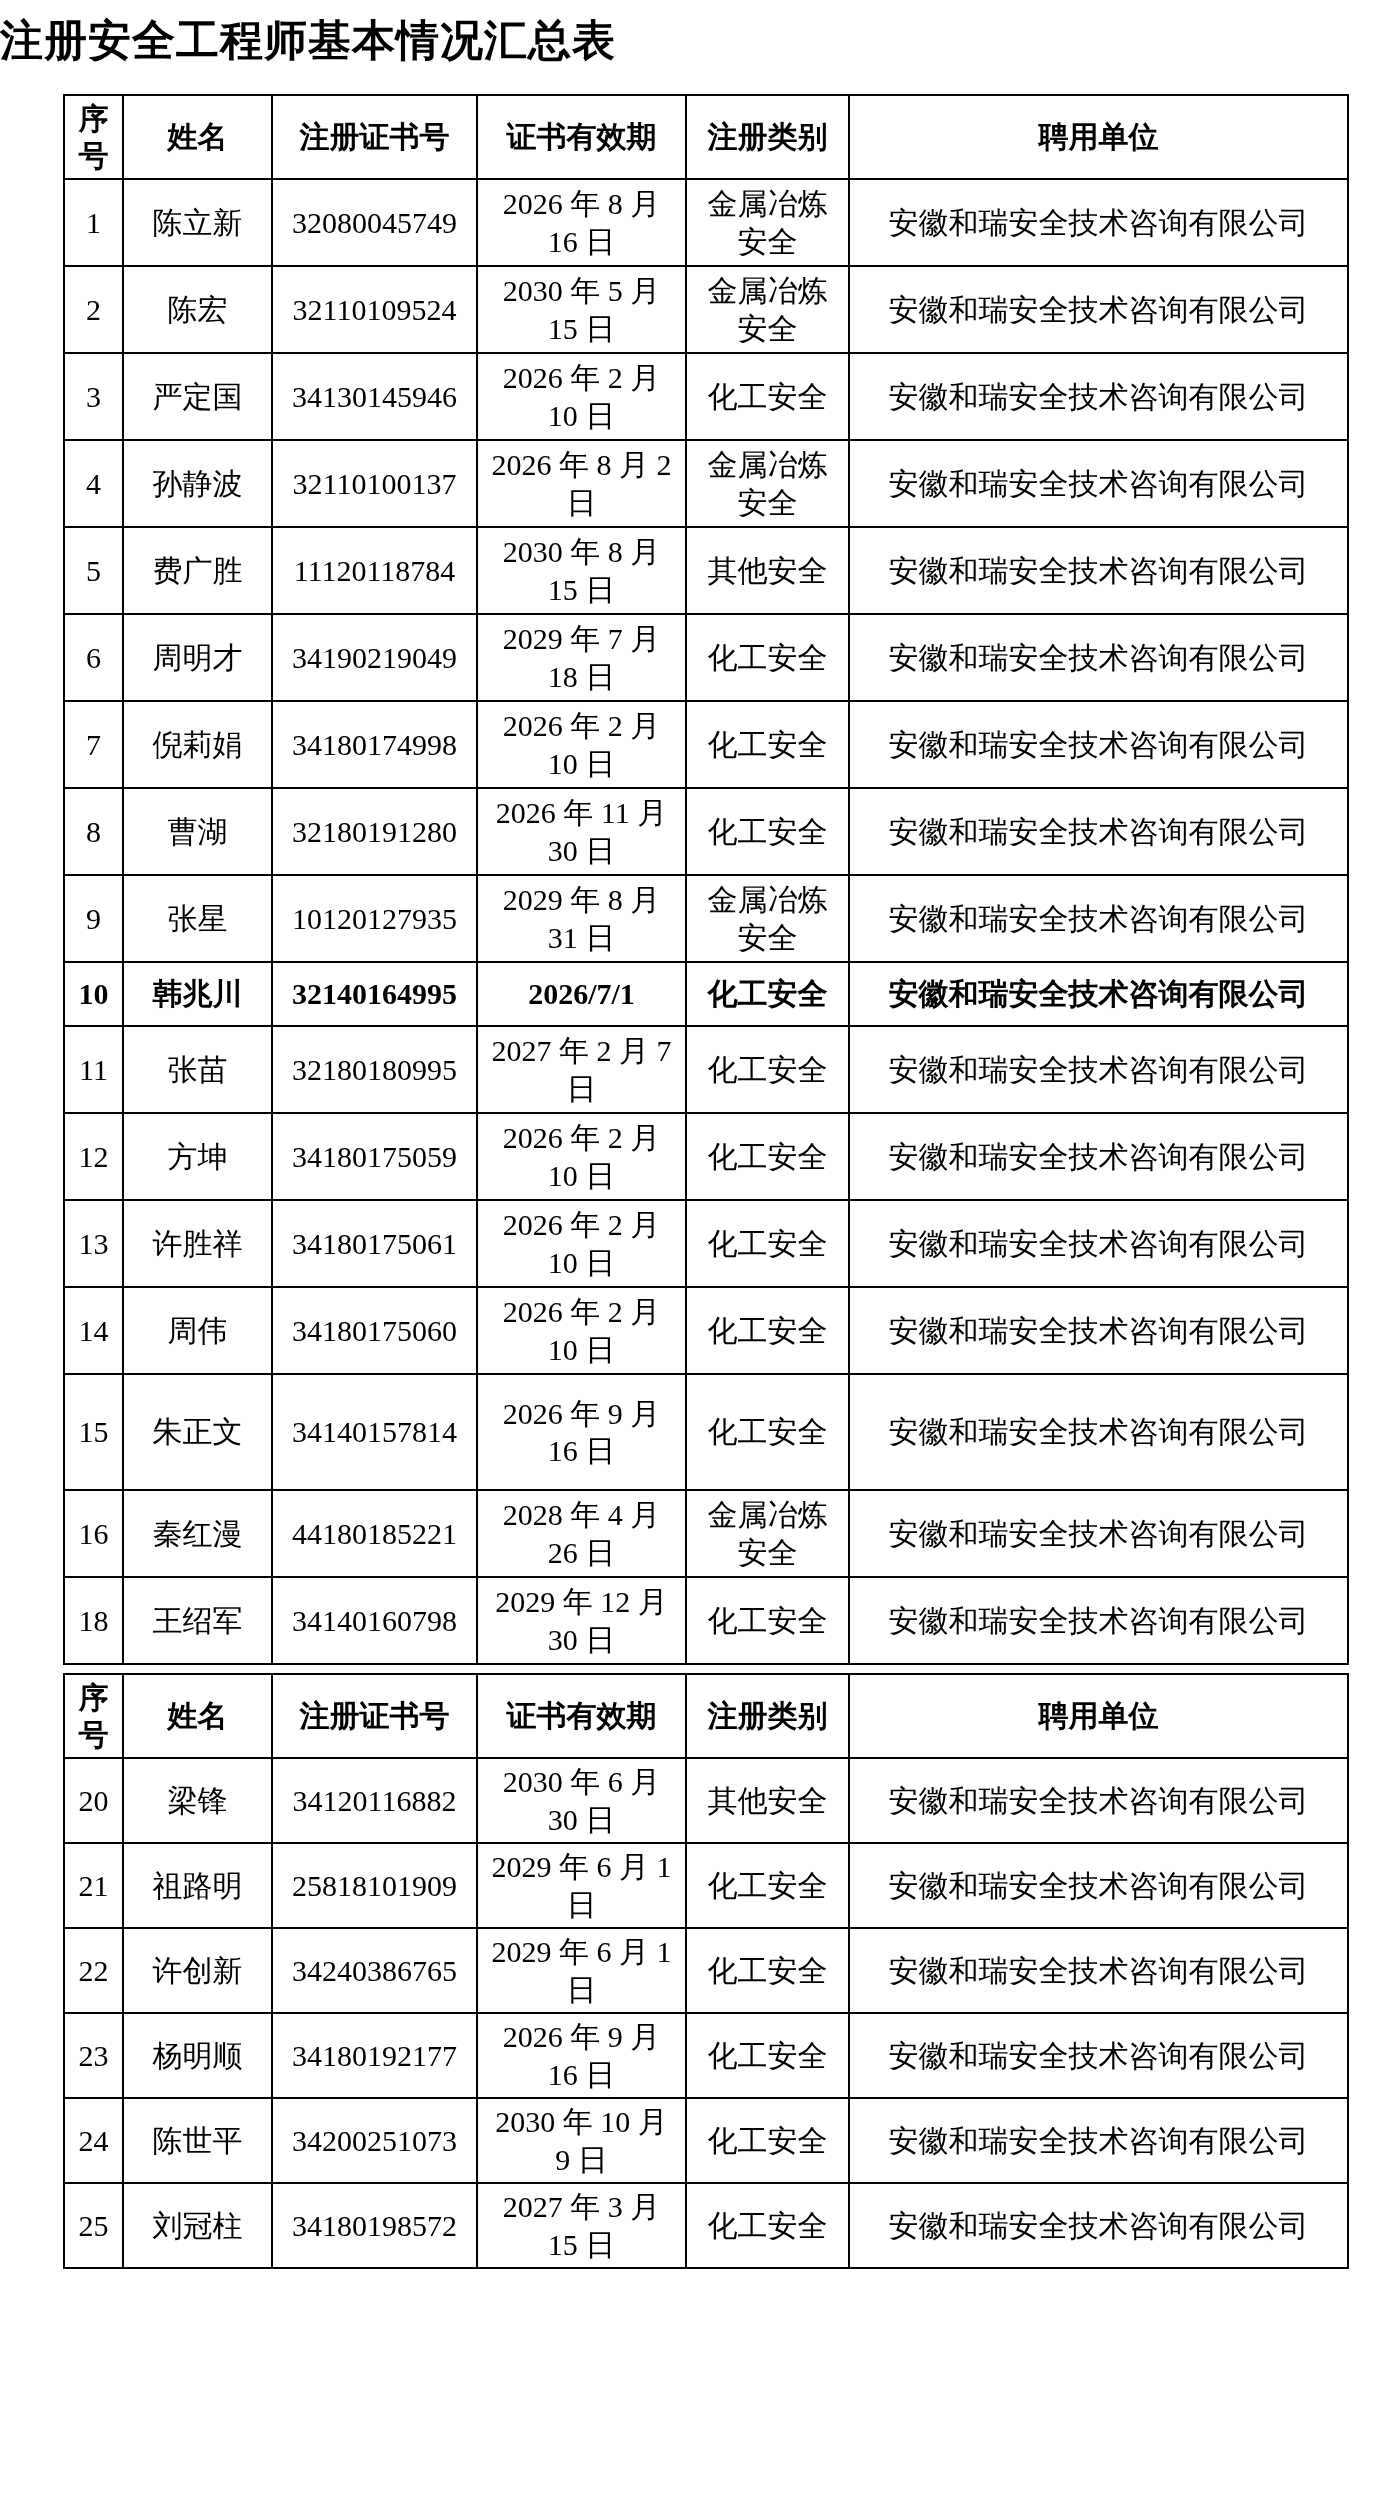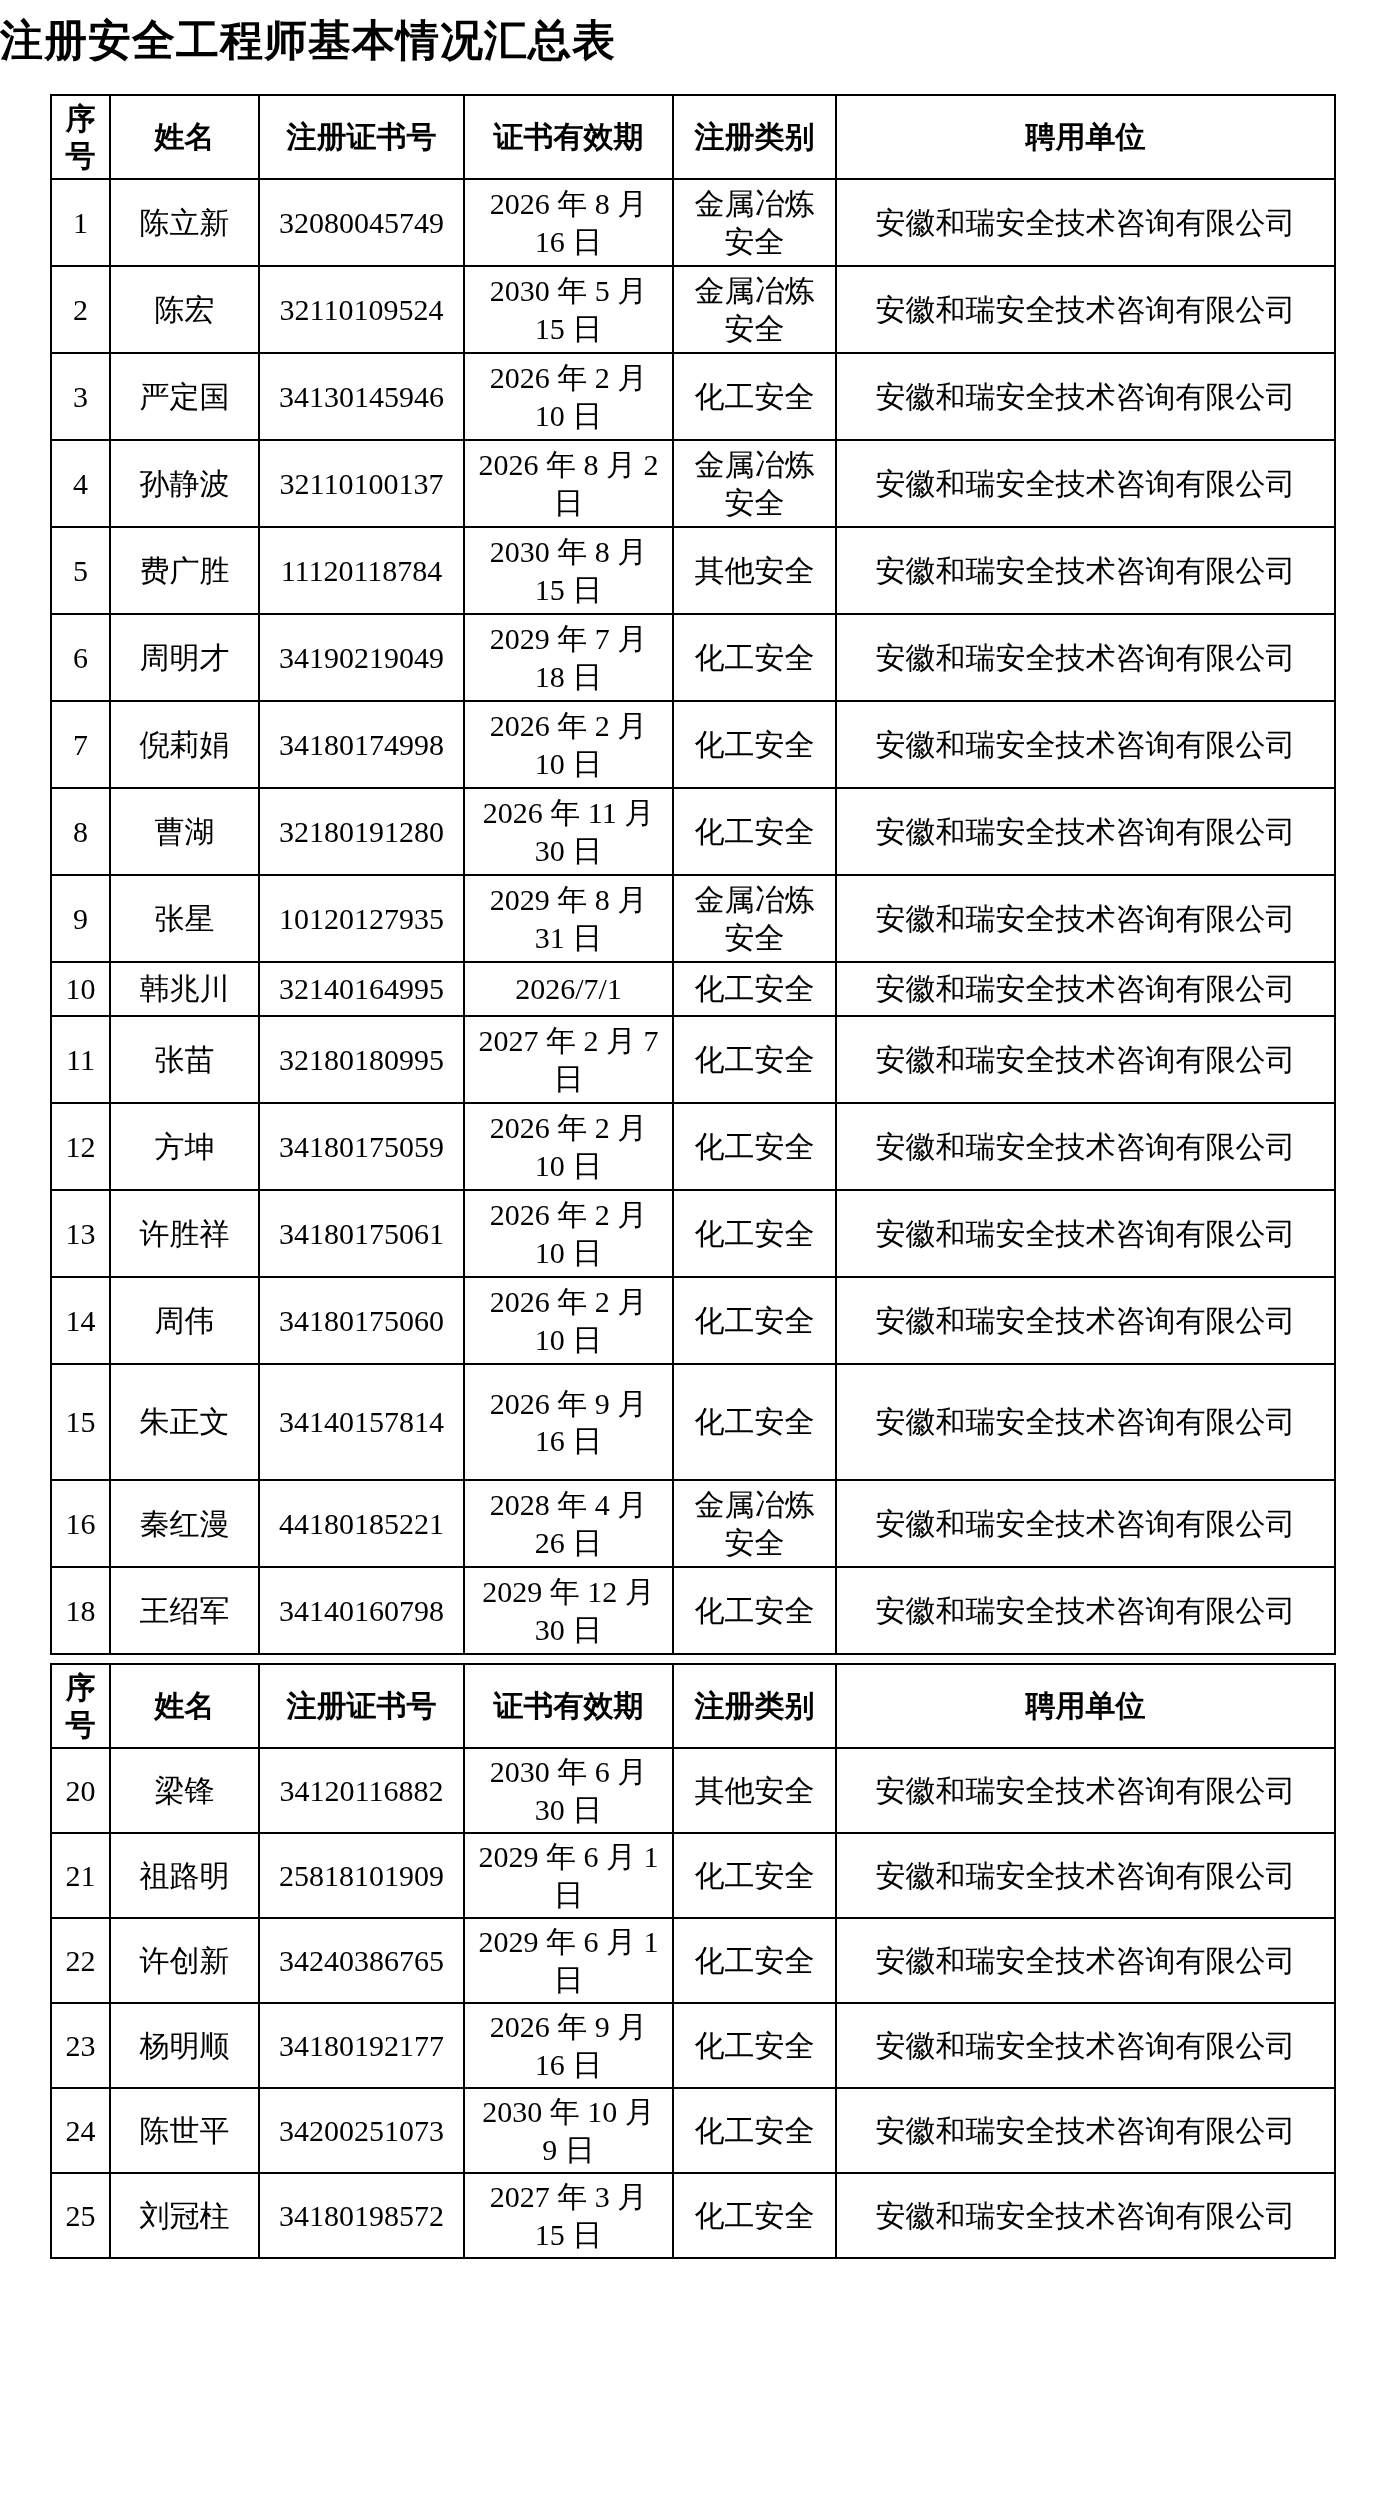--- a/index.html
+++ b/index.html
@@ -20,21 +20,21 @@
   .doc-title {
     margin: 12px 0 24px 0;
     text-align: left;
     font-size: 43px;
     font-weight: bold;
     letter-spacing: 1px;
   }
   table.summary-table {
     table-layout: fixed;
     border-collapse: collapse;
-    margin-left: 50px;
+    margin-left: 63px;
     width: 1284px;
   }
   table.summary-table + table.summary-table {
     margin-top: 8px;
   }
   .summary-table th,
   .summary-table td {
     border: 2px solid #000000;
     text-align: center;
     vertical-align: middle;
@@ -44,21 +44,21 @@
     overflow: hidden;
     word-break: break-word;
   }
   .summary-table th {
     font-weight: bold;
     padding: 2px 2px;
   }
   .summary-table thead tr { height: 84px; }
   .summary-table tbody tr { height: 87px; }
   
-  #table-0 tbody tr:nth-child(10) { height: 54px; }
+  #table-0 tbody tr:nth-child(10) { height: 64px; font-weight: bold; }
   #table-0 tbody tr:nth-child(15) { height: 116px; }
   #table-1 tbody tr { height: 85px; padding-left: 20px; }
   col.c-no       { width: 59px; }
   col.c-name     { width: 149px; }
   col.c-cert     { width: 205px; }
   col.c-validity { width: 209px; }
   col.c-category { width: 163px; }
   col.c-employer { width: 499px; }
 </style>
 </head>

